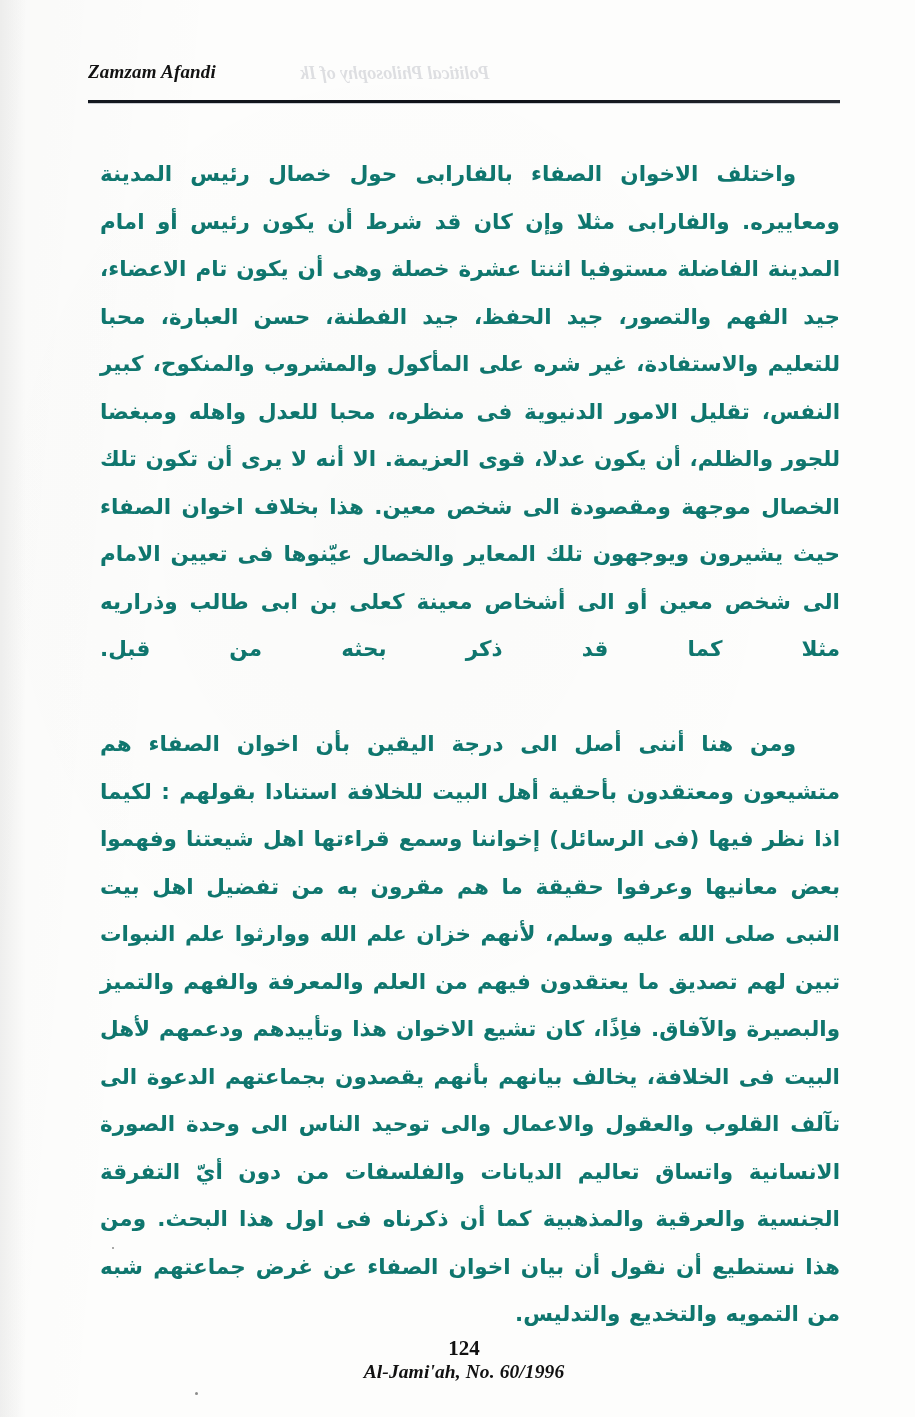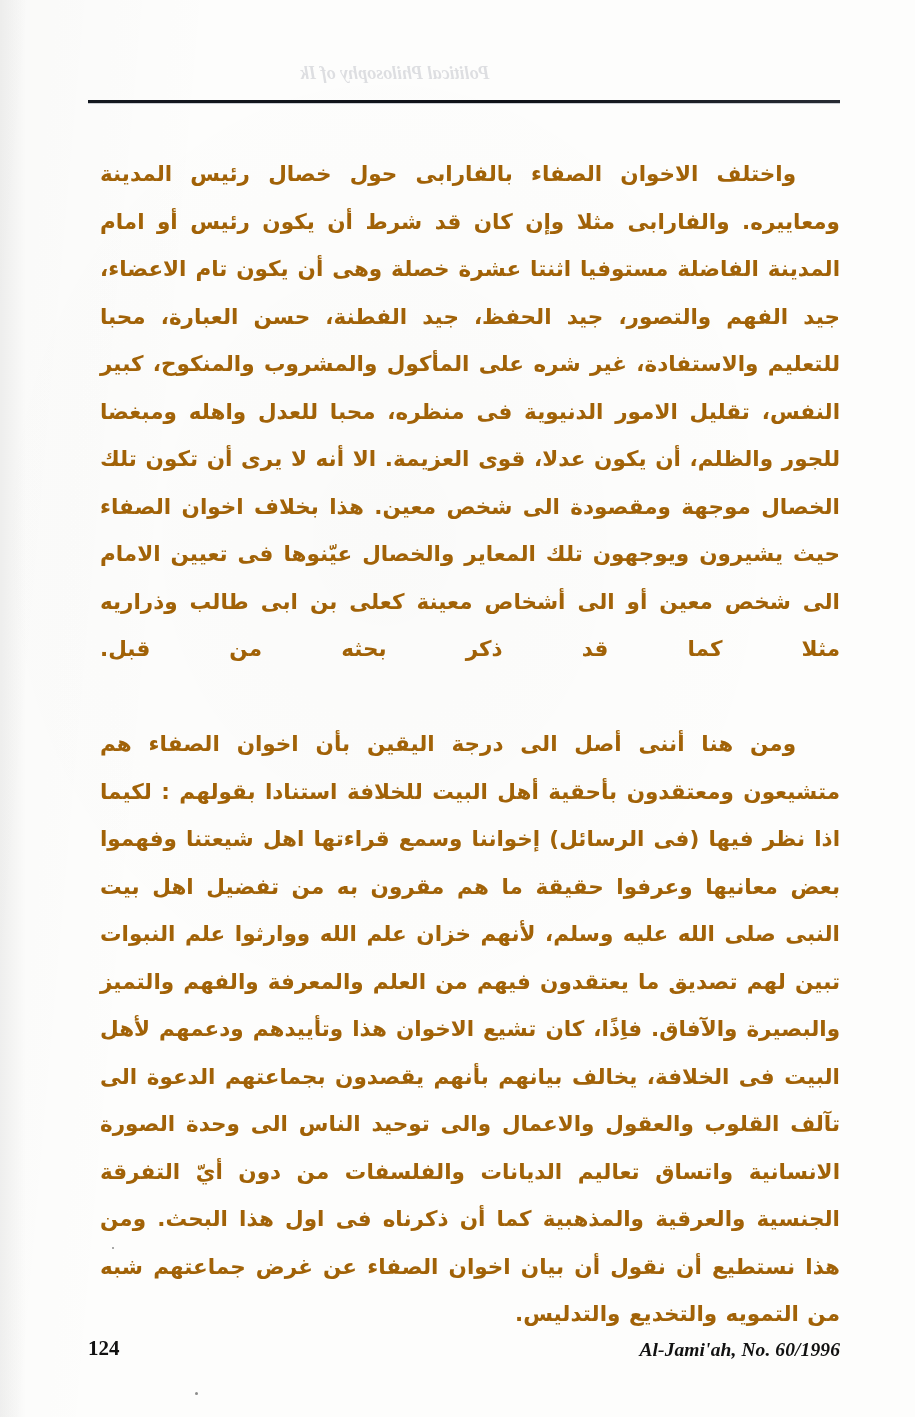--- a/index.html
+++ b/index.html
@@ -85,21 +85,21 @@
     position: absolute;
     right: 75px;
     left: 100px;
     top: 150px;
     direction: rtl;
   }
   .para {
     margin: 0;
     font-size: 21.5px;
     line-height: 47.5px;
-    color: #a16207;
+    color: #0f766e;
     text-align: justify;
     text-justify: inter-word;
     word-spacing: 1px;
     font-family: "DejaVu Sans", "Liberation Sans", sans-serif;
     font-weight: 600;
   }
   .para + .para {
     margin-top: 0;
   }
   .para .indent {
@@ -117,21 +117,22 @@
   }
 
   
   .footer {
     position: absolute;
     left: 88px;
     right: 75px;
     top: 1336px;
     display: flex;
     justify-content: space-between;
-    align-items: flex-end;
+    align-items: center;
+    flex-direction: column;
   }
   .folio {
     font-weight: 700;
     font-size: 21px;
     color: #111111;
     font-family: "Liberation Serif", "DejaVu Serif", serif;
   }
   .journal-line {
     font-style: italic;
     font-weight: 700;
@@ -151,20 +152,21 @@
 </head>
 <body>
 
 <div class="page">
 
   <div class="paper-tint"></div>
   <div class="edge-shade"></div>
 
   <div class="running-head">
     <div class="bleed-ghost">Political Philosophy of Ik</div>
+    <div class="running-head-name">Zamzam Afandi</div>
   </div>
   <div class="head-rule"></div>
 
   <div class="body-block">
     <p class="para">
       <span class="indent"></span><span>واختلف الاخوان الصفاء بالفارابى حول خصال رئيس المدينة ومعاييره. والفارابى مثلا وإن كان قد شرط أن يكون رئيس أو امام المدينة الفاضلة مستوفيا اثنتا عشرة خصلة وهى أن يكون تام الاعضاء، جيد الفهم والتصور، جيد الحفظ، جيد الفطنة، حسن العبارة، محبا للتعليم والاستفادة، غير شره على المأكول والمشروب والمنكوح، كبير النفس، تقليل الامور الدنيوية فى منظره، محبا للعدل واهله ومبغضا للجور والظلم، أن يكون عدلا، قوى العزيمة. الا أنه لا يرى أن تكون تلك الخصال موجهة ومقصودة الى شخص معين. هذا بخلاف اخوان الصفاء حيث يشيرون ويوجهون تلك المعاير والخصال عيّنوها فى تعيين الامام الى شخص معين أو الى أشخاص معينة كعلى بن ابى طالب وذراريه مثلا كما قد ذكر بحثه من قبل.</span>
     </p>
     <p class="para last-free">
       <span class="indent"></span><span>ومن هنا أننى أصل الى درجة اليقين بأن اخوان الصفاء هم متشيعون ومعتقدون بأحقية أهل البيت للخلافة استنادا بقولهم : لكيما اذا نظر فيها (فى الرسائل) إخواننا وسمع قراءتها اهل شيعتنا وفهموا بعض معانيها وعرفوا حقيقة ما هم مقرون به من تفضيل اهل بيت النبى صلى الله عليه وسلم، لأنهم خزان علم الله ووارثوا علم النبوات تبين لهم تصديق ما يعتقدون فيهم من العلم والمعرفة والفهم والتميز والبصيرة والآفاق. فاِذًا، كان تشيع الاخوان هذا وتأييدهم ودعمهم لأهل البيت فى الخلافة، يخالف بيانهم بأنهم يقصدون بجماعتهم الدعوة الى تآلف القلوب والعقول والاعمال والى توحيد الناس الى وحدة الصورة الانسانية واتساق تعاليم الديانات والفلسفات من دون أيّ التفرقة الجنسية والعرقية والمذهبية كما أن ذكرناه فى اول هذا البحث. ومن هذا نستطيع أن نقول أن بيان اخوان الصفاء عن غرض جماعتهم شبه من التمويه والتخديع والتدليس.</span>
     </p>

